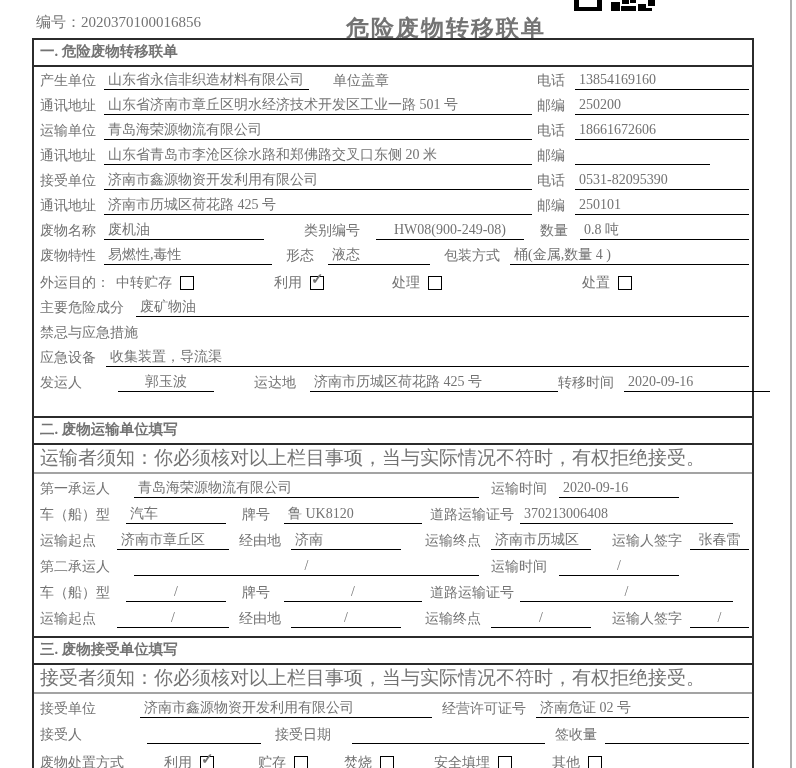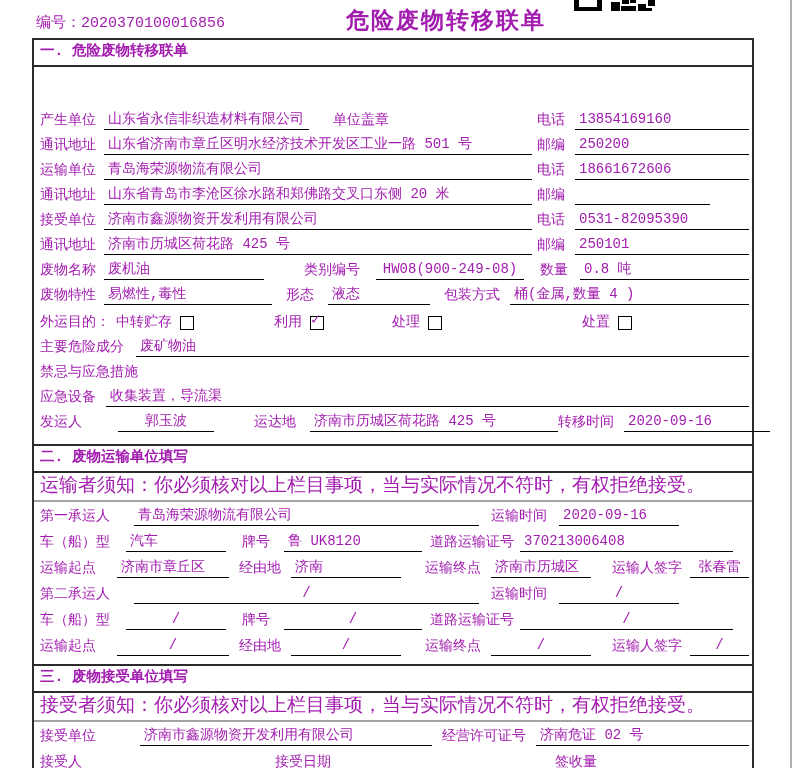--- a/index.html
+++ b/index.html
@@ -1,29 +1,29 @@
 <!DOCTYPE html>
 <html><head>
 <meta charset="utf-8">
 <style>
   html,body{margin:0;padding:0;background:#fff;}
   .page{position:relative;width:796px;height:768px;background:#fff;overflow:hidden;
-        font-family:Liberation Mono, monospace;color:#a21caf;}
+        font-family:Liberation Serif, serif;color:#737373;}
   .serial{position:absolute;left:36px;top:13px;font-size:15px;white-space:nowrap;}
-  .doc-title{position:absolute;left:96px;right:0;top:5px;margin:0;text-align:center;
+  .doc-title{position:absolute;left:96px;right:0;top:5px;margin:8px;text-align:center;
              font-size:23px;font-weight:bold;letter-spacing:2px;}
   .qr{position:absolute;left:574px;top:0;}
   .window-edge{position:absolute;right:4px;top:0;width:2px;height:768px;background:#b0b0b0;}
 
   .form-box{position:absolute;left:32px;top:38px;width:722px;border:2px solid #2b2b2b;background:#fff;box-sizing:border-box;}
   .sec-head{height:25px;line-height:23px;font-weight:bold;font-size:14.5px;padding:0 6px;
             border-bottom:2px solid #2b2b2b;}
   .bt{border-top:2px solid #2b2b2b;}
   .note{height:27px;line-height:26px;padding:0 6px;border-bottom:2px solid #a3a3a3;font-size:19px;}
-  .rows1{padding-bottom:10px;margin-top:40px;}
+  .rows1{padding-bottom:22px;}
   .rows2{padding-bottom:6px;}
   .rows3{padding-bottom:5px;}
 
   .row{display:flex;align-items:flex-end;height:23px;padding:0 3px 2px 6px;font-size:14px;}
   .row2{height:24px;}
   .rowc{align-items:flex-end;padding-top:2px;}
   .lbl{white-space:nowrap;line-height:19px;flex:none;}
   .uline{border-bottom:1px solid #000;line-height:19px;white-space:nowrap;
          padding:0 4px;box-sizing:border-box;flex:none;overflow:hidden;}
   .fill{flex:1 1 auto;}

